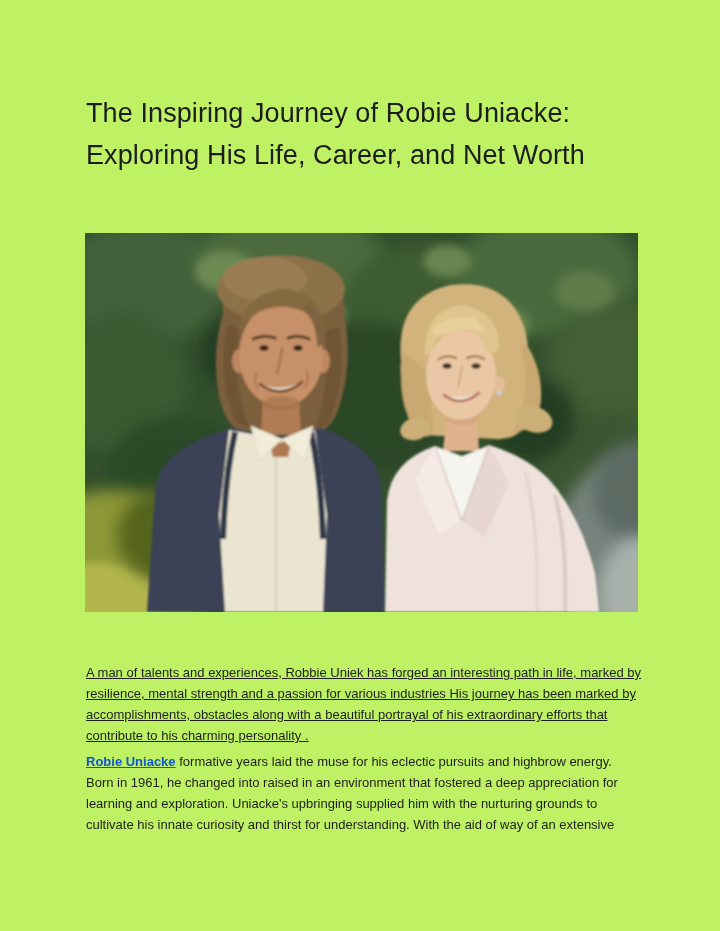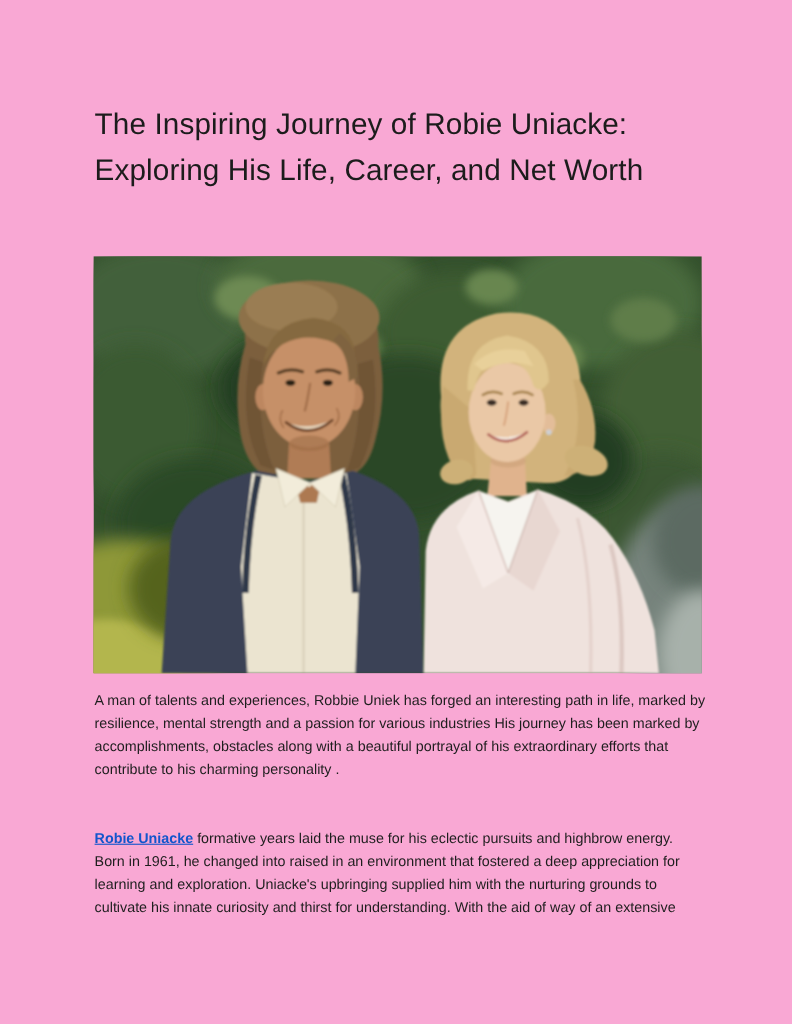--- a/index.html
+++ b/index.html
@@ -1,20 +1,20 @@
 <!DOCTYPE html>
 <html><head>
 <meta charset="utf-8">
 <style>
   html, body { margin: 0; padding: 0; background: #ffffff; }
   .page {
     position: relative;
     width: 720px;
     height: 931px;
-    background: #f9a8d4;
+    background: #bef264;
     overflow: hidden;
     font-family: "Liberation Sans", sans-serif;
     color: #1e1e1e;
   }
   .doc-title {
     position: absolute;
     left: 86px;
     top: 92px;
     width: 556px;
     margin: 0;
@@ -36,21 +36,21 @@
   .hero-figure svg { display: block; }
   .body-par {
     position: absolute;
     left: 86px;
     width: 556px;
     margin: 0;
     font-size: 13px;
     line-height: 21px;
     color: #1e1e1e;
   }
-  .intro-par { top: 626px; }
+  .intro-par { top: 662px; text-decoration: underline; }
   .section-heading {
     position: absolute;
     left: 86px;
     top: 714px;
     margin: 0;
     font-size: 17.5px;
     line-height: 26px;
     font-weight: 400;
     color: #1c1c1c;
   }

